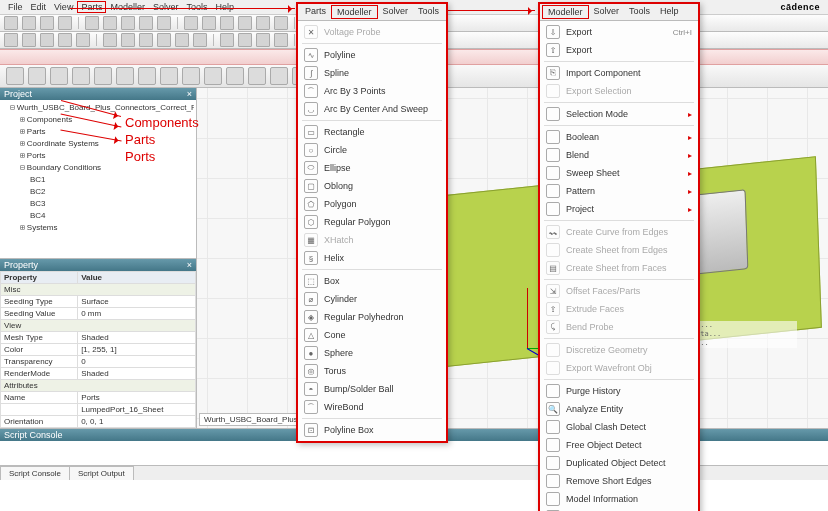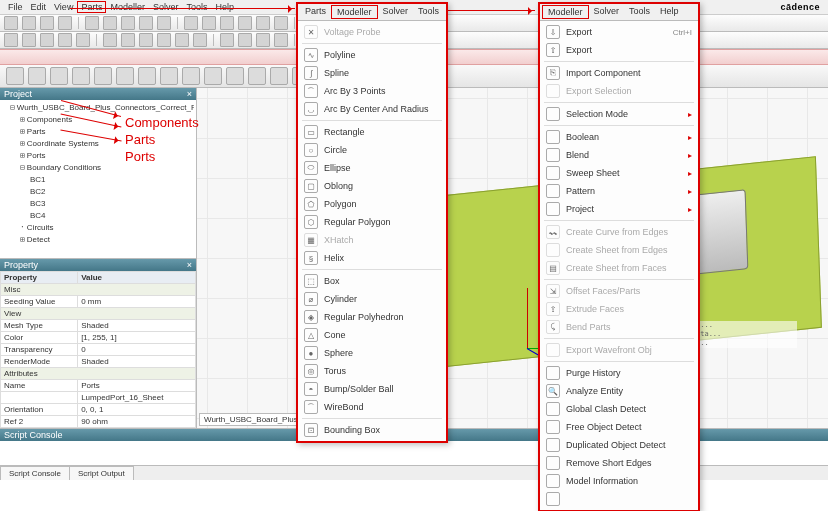--- a/index.html
+++ b/index.html
@@ -158,38 +158,41 @@
       <div class="n i1"><span class="box">⊟</span><span>Wurth_USBC_Board_Plus_Connectors_Correct_Plugin_F_band...</span></div>
       <div class="n i2"><span class="box">⊞</span><span>Components</span></div>
       <div class="n i2"><span class="box">⊞</span><span>Parts</span></div>
       <div class="n i2"><span class="box">⊞</span><span>Coordinate Systems</span></div>
       <div class="n i2"><span class="box">⊞</span><span>Ports</span></div>
       <div class="n i2"><span class="box">⊟</span><span>Boundary Conditions</span></div>
       <div class="n i3">BC1</div>
       <div class="n i3">BC2</div>
       <div class="n i3">BC3</div>
       <div class="n i3">BC4</div>
-      <div class="n i2"><span class="box">·</span><span>Circuits</span></div>
-      <div class="n i2"><span class="box">⊞</span><span>Detect</span></div>
+      <div class="n i2"><span class="box">⊞</span><span>Systems</span></div>
     </div>
     <div class="panel-title">
         <span>Property</span>
         <span>×</span>
       </div>
     <div class="prop">
       <table>
         <tbody>
             <tr class="hd">
               <td>Property</td>
               <td>Value</td>
             </tr>
         <tr class="sec">
               <td colspan="2">Misc</td>
             </tr>
         <tr>
+              <td>Seeding Type</td>
+              <td>Surface</td>
+            </tr>
+        <tr>
               <td>Seeding Value</td>
               <td>0 mm</td>
             </tr>
         <tr class="sec">
               <td colspan="2">View</td>
             </tr>
         <tr>
               <td>Mesh Type</td>
               <td>Shaded</td>
             </tr>
@@ -212,24 +215,20 @@
               <td>Name</td>
               <td>Ports</td>
             </tr>
         <tr>
               <td></td>
               <td>LumpedPort_16_Sheet</td>
             </tr>
         <tr>
               <td>Orientation</td>
               <td>0, 0, 1</td>
-            </tr>
-        <tr>
-              <td>Ref 2</td>
-              <td>90 ohm</td>
             </tr>
       </tbody>
         </table>
     </div>
   </div>
 
   <div class="view">
     <div class="grid"></div>
     <div class="pcb"></div>
     <div class="conn">
@@ -290,21 +289,21 @@
     <div class="item">
         <span class="ic">∫</span>
         <span>Spline</span>
       </div>
     <div class="item">
         <span class="ic">⌒</span>
         <span>Arc By 3 Points</span>
       </div>
     <div class="item">
         <span class="ic">◡</span>
-        <span>Arc By Center And Radius</span>
+        <span>Arc By Center And Sweep</span>
       </div>
     <div class="hr"></div>
     <div class="item">
         <span class="ic">▭</span>
         <span>Rectangle</span>
       </div>
     <div class="item">
         <span class="ic">○</span>
         <span>Circle</span>
       </div>
@@ -361,21 +360,21 @@
         <span class="ic">◓</span>
         <span>Bump/Solder Ball</span>
       </div>
     <div class="item">
         <span class="ic">⌒</span>
         <span>WireBond</span>
       </div>
     <div class="hr"></div>
     <div class="item">
         <span class="ic">⊡</span>
-        <span>Bounding Box</span>
+        <span>Polyline Box</span>
       </div>
   </div>
 </div>
 
 <div class="popup" style="left:538px;top:2px;width:158px">
   <div class="pmenu">
     <span class="cur">Modeller</span>
     <span>Solver</span>
     <span>Tools</span>
     <span>Help</span>
@@ -448,23 +447,27 @@
     <div class="item dis">
         <span class="ic">⇲</span>
         <span>Offset Faces/Parts</span>
       </div>
     <div class="item dis">
         <span class="ic">⇪</span>
         <span>Extrude Faces</span>
       </div>
     <div class="item dis">
         <span class="ic">⤹</span>
-        <span>Bend Parts</span>
-      </div>
-    <div class="hr"></div>
+        <span>Bend Probe</span>
+      </div>
+    <div class="hr"></div>
+    <div class="item dis">
+        <span class="ic"></span>
+        <span>Discretize Geometry</span>
+      </div>
     <div class="item dis">
         <span class="ic"></span>
         <span>Export Wavefront Obj</span>
       </div>
     <div class="hr"></div>
     <div class="item">
         <span class="ic"></span>
         <span>Purge History</span>
       </div>
     <div class="item">

